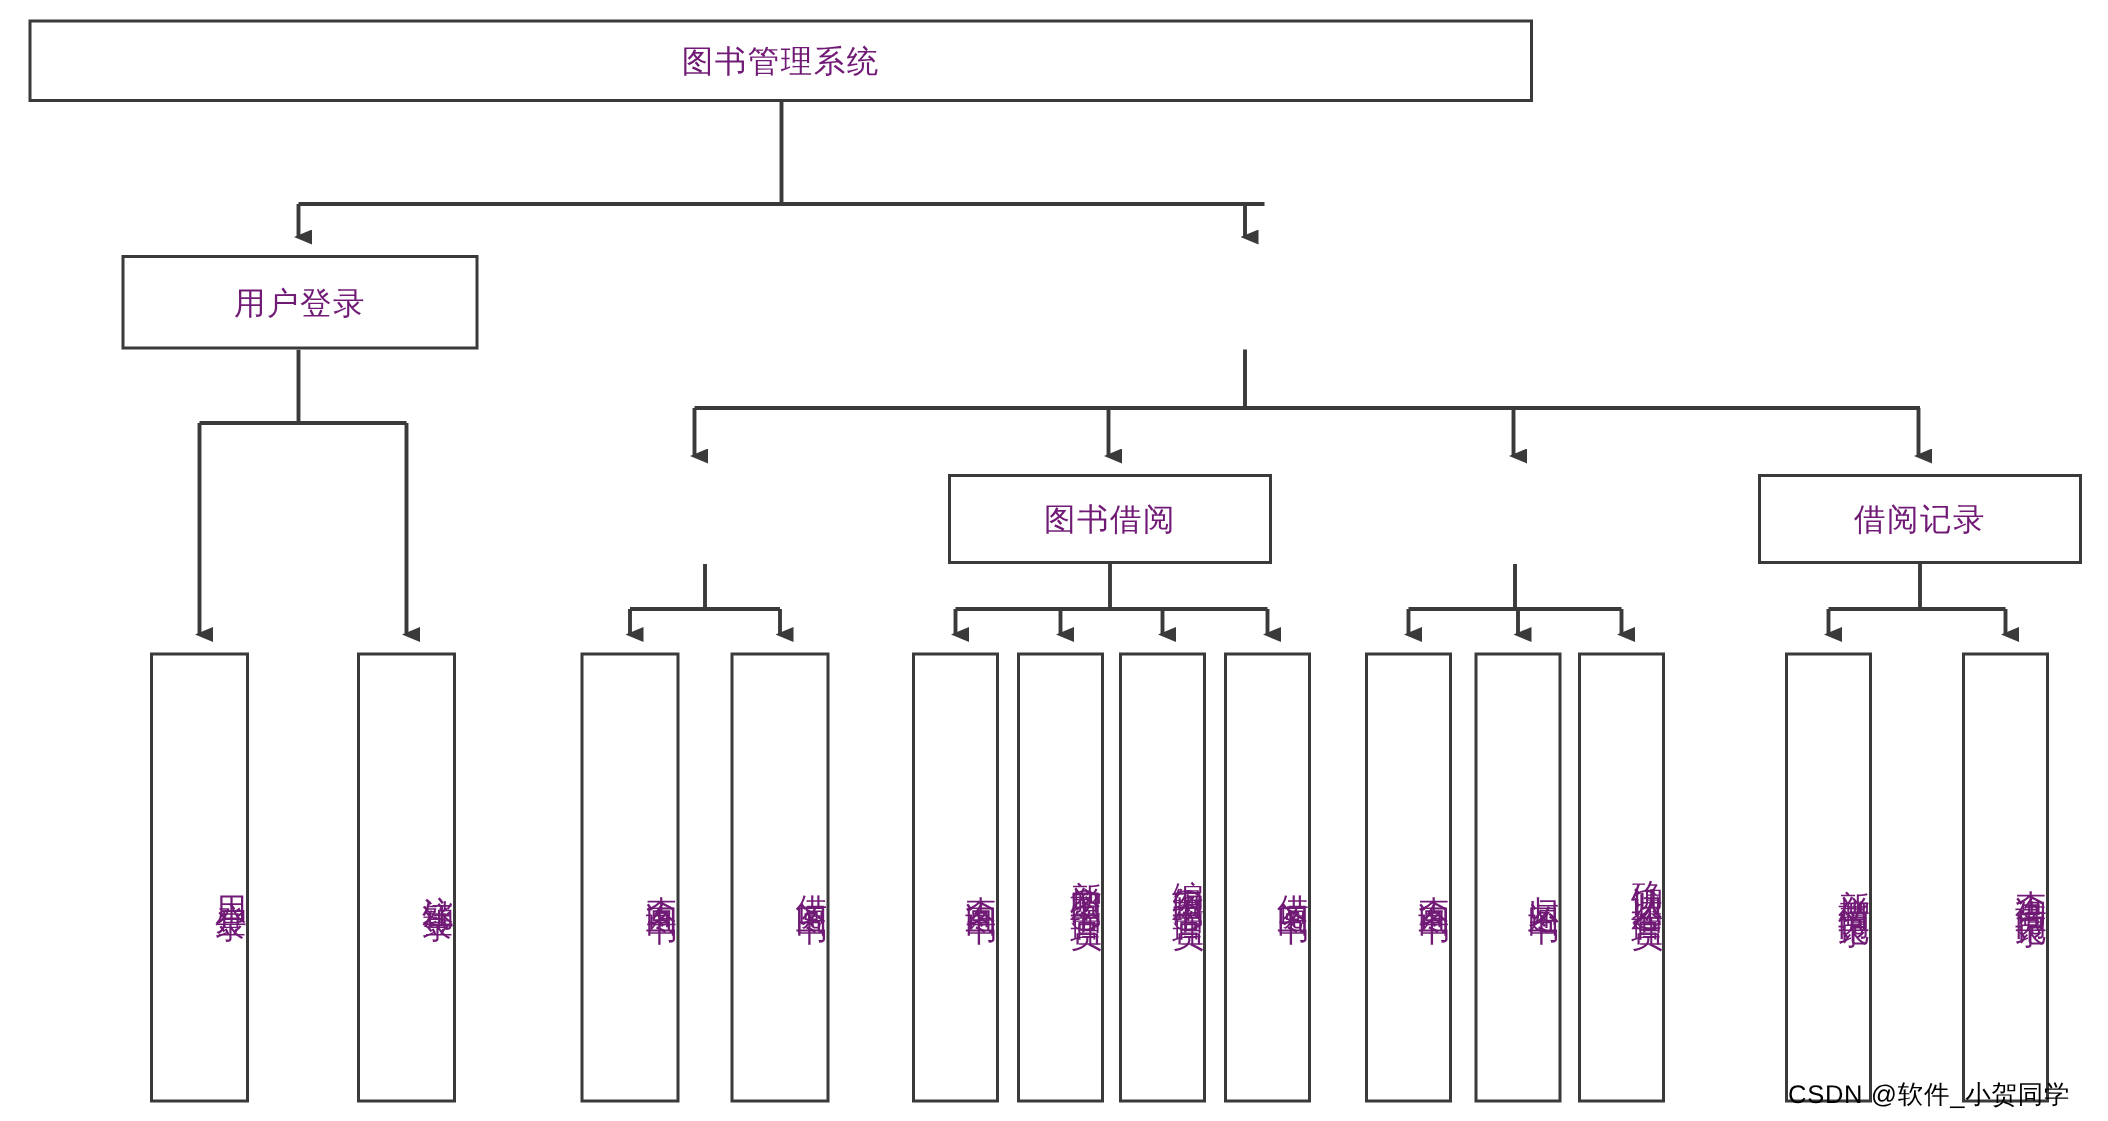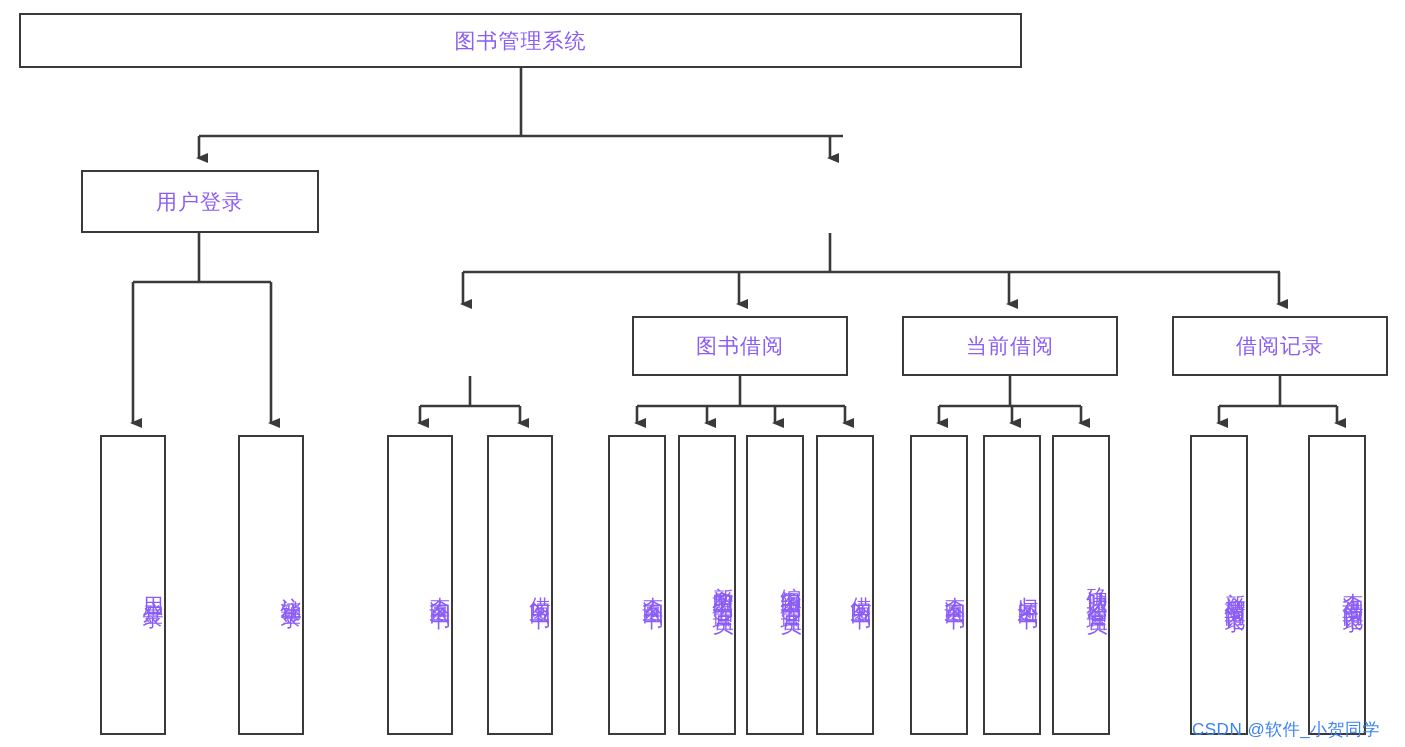--- a/index.html
+++ b/index.html
@@ -25,21 +25,21 @@
     pointer-events: none;
   }
   .node {
     position: absolute;
     box-sizing: border-box;
     border: 2.5px solid #3a3a3a;
     background: #ffffff;
     display: flex;
     align-items: center;
     justify-content: center;
-    color: #8b5cf6;
+    color: #701a75;
     text-align: center;
   }
   .node.horiz {
     font-size: 21px;
     letter-spacing: 1px;
   }
   .node.vert {
     writing-mode: vertical-rl;
     text-orientation: upright;
     font-size: 21px;
@@ -49,21 +49,21 @@
     align-items: flex-start;
     justify-content: center;
   }
   .node.vert .vlabel {
     writing-mode: vertical-rl;
     text-orientation: upright;
     white-space: nowrap;
   }
   .watermark {
     position: absolute;
-    color: #3b82f6;
+    color: #000000;
     font-size: 17px;
     white-space: nowrap;
     letter-spacing: 0.5px;
   }
 </style>
 </head>
 <body>
 
 <div id="stage">
 
@@ -124,23 +124,20 @@
   <div class="node horiz" style="left:81px;top:170px;width:238px;height:63px;">
     <span>用户登录</span>
   </div>
 
 
 
   <div class="node horiz" style="left:632px;top:316px;width:216px;height:60px;">
     <span>图书借阅</span>
   </div>
 
-  <div class="node horiz" style="left:902px;top:316px;width:216px;height:60px;">
-    <span>当前借阅</span>
-  </div>
 
   <div class="node horiz" style="left:1172px;top:316px;width:216px;height:60px;">
     <span>借阅记录</span>
   </div>
 
   <div class="node vert" style="left:100px;top:435px;width:66px;height:300px;">
     <span class="vlabel">用户登录</span>
   </div>
 
   <div class="node vert" style="left:238px;top:435px;width:66px;height:300px;">

